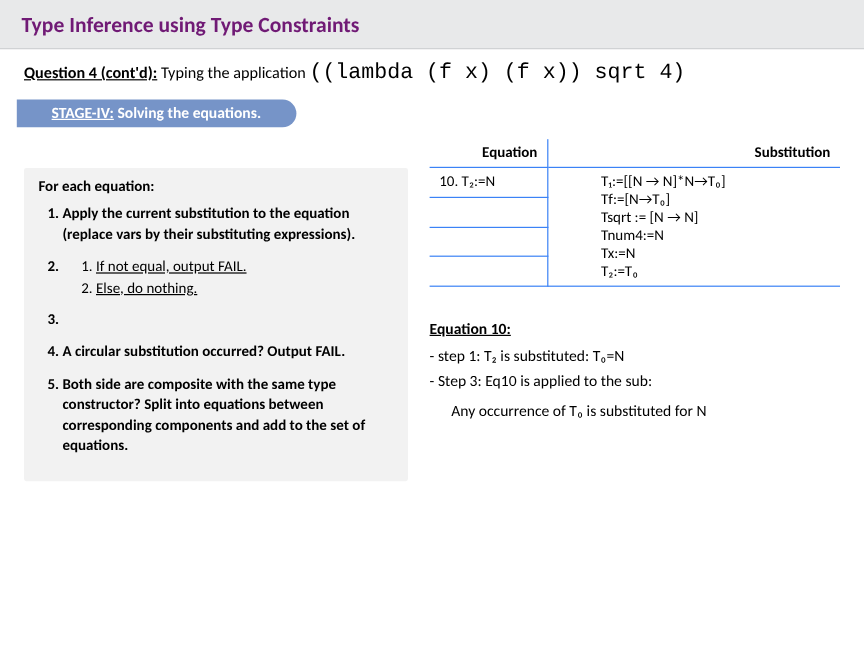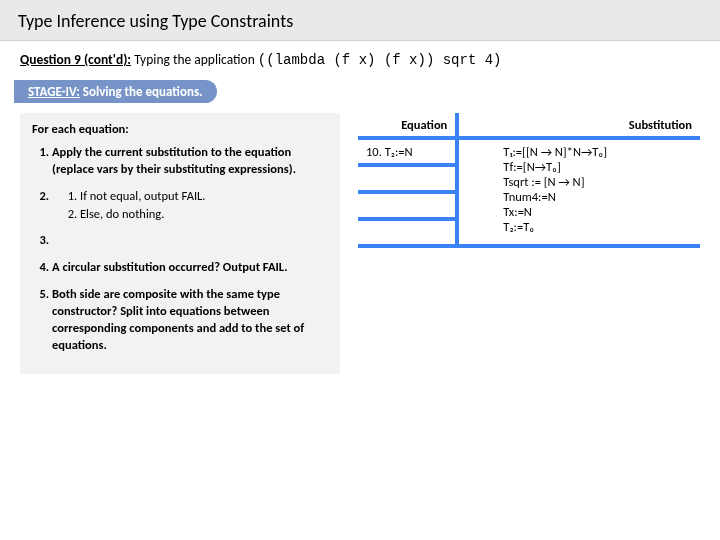--- a/index.html
+++ b/index.html
@@ -8,68 +8,69 @@
     width: 720px;
     height: 540px;
     background: #fff;
     font-size: 13px;
     color: #000;
   }
   .title-bar {
     background: #e8e9ea;
     padding: 10px 18px 8px;
     font-size: 18px;
-    font-weight: 400;
-    color: #000000;
+    font-weight: 700;
+    color: #701a75;
     border-bottom: 1px solid #d0d2d4;
   }
   .question-row {
     padding: 10px 20px 12px;
     font-size: 13.5px;
   }
   .question-row .label { font-weight: 700; text-decoration: underline; }
-  .question-row .code { font-family: "Courier New", monospace; font-size: 14px; }
+  .question-row .code { font-family: "Courier New", monospace; font-size: 18px; }
   .stage-pill {
     display: inline-block;
     background: #7694c8;
     color: #fff;
-    padding: 4px 14px;
+    padding: 4px 29px;
     border-radius: 0 14px 14px 0;
     margin-left: 14px;
     font-size: 13px;
     font-weight: 600;
   }
   .stage-pill .ul { text-decoration: underline; }
   .main {
     display: flex;
     padding: 10px 20px 12px;
     gap: 18px;
   }
   .left-panel {
     width: 320px;
     background: #f2f2f2;
     border-radius: 2px;
     padding: 8px 12px 10px;
     font-size: 12.5px;
     line-height: 1.35;
+    margin-top: 24px;
   }
   .left-panel .hdr { font-weight: 700; margin-bottom: 6px; }
   .left-panel ol.top { list-style: decimal; padding-left: 20px; }
   .left-panel ol.top > li { margin-bottom: 10px; font-weight: 700; }
   .left-panel ol.top > li .body { font-weight: 700; display: inline; }
   .left-panel ol.sub { list-style: decimal; padding-left: 28px; font-weight: 400; }
-  .left-panel ol.sub li { margin: 1px 0; }
+  .left-panel ol.sub li { margin: 1px 0; text-decoration: underline; }
   .right-panel { flex: 1; }
   table.eq {
     border-collapse: collapse;
     width: 100%;
     font-size: 12.5px;
   }
   table.eq th, table.eq td {
-    border: 4px solid #3b82f6;
+    border: 1px solid #3b82f6;
     padding: 4px 8px;
     text-align: left;
     vertical-align: top;
   }
   table.eq th { font-weight: 700; border-top: none; }
   table.eq th:first-child, table.eq td:first-child { border-left: none; }
   table.eq th:last-child, table.eq td:last-child { border-right: none; }
   table.eq tr.hdr th { border-top: none; text-align: right; }
   .subst-line { white-space: nowrap; margin-left: 36px; }
   .eq10 { margin-top: 28px; font-size: 13px; }
@@ -80,21 +81,21 @@
   .eq10 .any { margin: 10px 0 0 18px; }
 </style>
 </head>
 <body>
 
 
 
 <div class="title-bar">Type Inference using Type Constraints</div>
 
 <div class="question-row">
-  <span class="label">Question 9 (cont'd):</span>
+  <span class="label">Question 4 (cont'd):</span>
   <span>Typing the application</span>
   <span class="code">((lambda (f x)  (f x)) sqrt 4)</span>
 </div>
 
 <div class="stage-pill">
   <span class="ul">STAGE-IV:</span><span> Solving the equations.</span>
 </div>
 
 <div class="main">
   <div class="left-panel">
@@ -137,17 +138,25 @@
           </tr>
       <tr>
             <td>&nbsp;</td>
           </tr>
       <tr>
             <td>&nbsp;</td>
           </tr>
     </tbody>
       </table>
 
+    <div class="eq10">
+      <span class="h">Equation 10:</span>
+      <ul>
+        <li>step 1: T₂ is substituted: T₀=N</li>
+        <li>Step 3: Eq10 is applied to the sub:</li>
+      </ul>
+      <div class="any">Any occurrence of T₀ is substituted for N</div>
+    </div>
   </div>
 </div>
 
 
 
 
 </body></html>

